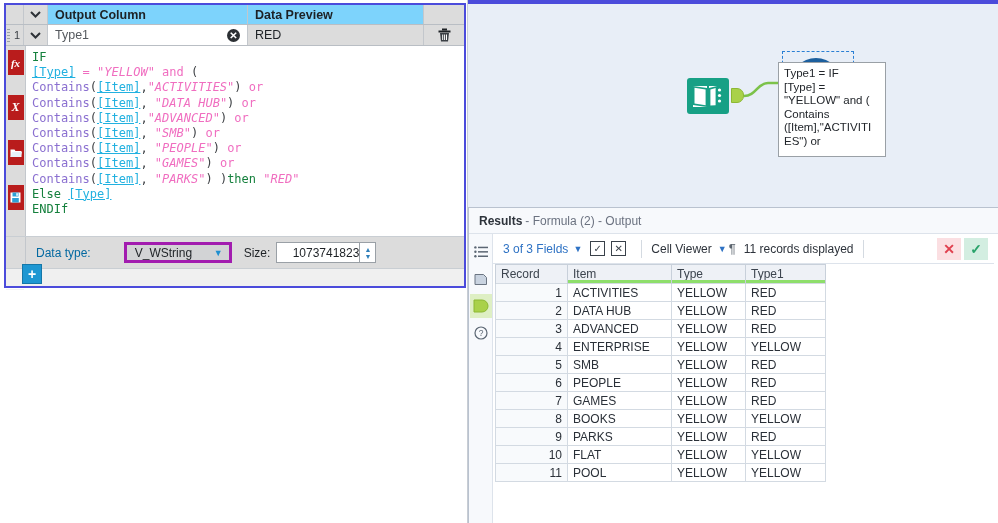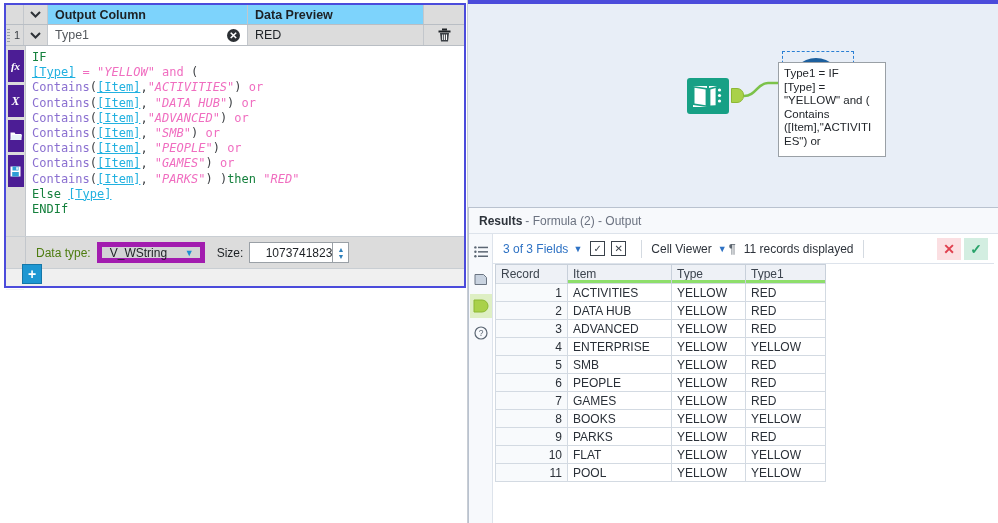--- a/index.html
+++ b/index.html
@@ -150,23 +150,23 @@
     display: flex;
   }
   .icon-rail {
     width: 20px;
     background: #dcdcdc;
     border-right: 1px solid #c3c7cc;
     padding-top: 4px;
     display: flex; flex-direction: column; align-items: center;
   }
   .rail-icon {
-    width: 16px; height: 32px;
-    background: #4c1d95;
-    margin-bottom: 3px;
+    width: 16px; height: 25px;
+    background: #b91c1c;
+    margin-bottom: 20px;
     display: flex; align-items: center; justify-content: center;
     color: #ffffff;
     font-size: 11px;
     font-weight: bold;
   }
   .rail-icon.fx { font-style: italic; font-family: "Liberation Serif", serif; }
   .rail-icon.xi { font-style: italic; font-family: "Liberation Serif", serif; font-size:12px;}
   .code-area {
     flex: 1;
     padding: 4px 0 0 6px;
@@ -198,33 +198,34 @@
   }
   .dtype-rail {
     position: absolute;
     left: 0; top: 0;
     width: 20px; height: 100%;
     background: #dcdcdc;
     border-right: 1px solid #c3c7cc;
   }
   .dtype-label {
     font-size: 12px;
-    color: #4d7c0f;
+    color: #0369a1;
     margin-left: 10px;
     margin-right: 6px;
   }
   .dtype-select {
     width: 108px; height: 21px;
     background: #d2d3d5;
-    border: 5px solid #a21caf;
+    border: 3px solid #a21caf;
     display: flex; align-items: center;
     padding: 0 4px 0 8px;
     font-size: 12px;
     color: #1d2125;
     position: relative;
+    margin-left: 27px;
   }
   .dtype-select .caret {
     position: absolute; right: 6px;
     color: #1e8fd0; font-size: 9px;
   }
   .size-label {
     font-size: 12px;
     color: #1d2125;
     margin-left: 12px;
     margin-right: 6px;

